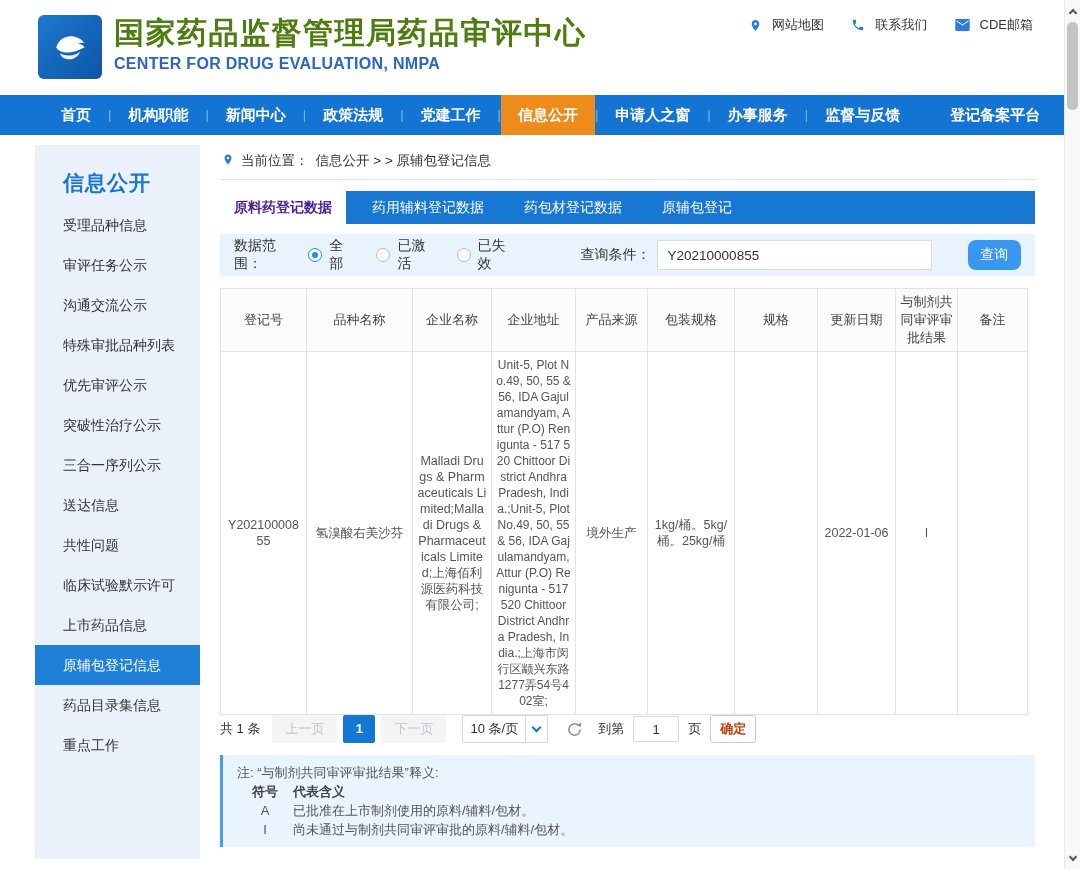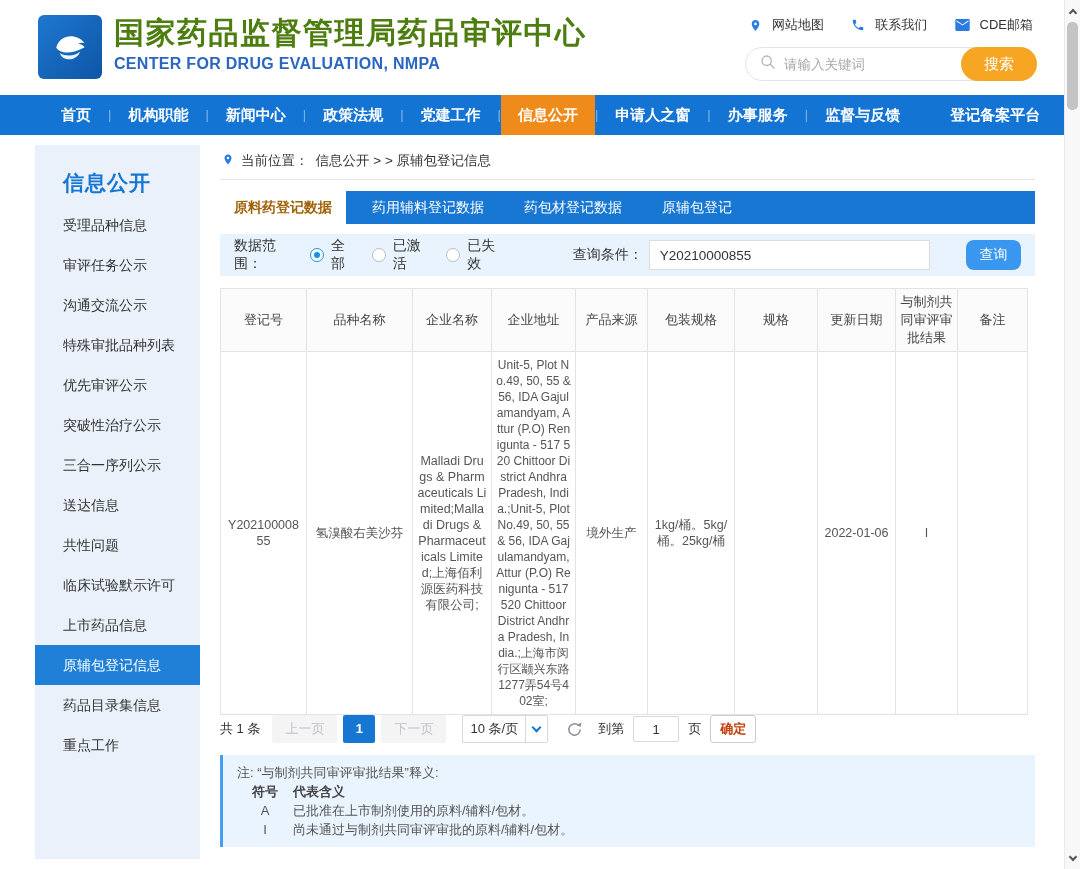--- a/index.html
+++ b/index.html
@@ -47,24 +47,24 @@
   .side-title { padding:24px 0 8px 28px; font-size:21px; font-weight:bold; color:#1676d2; letter-spacing:1px; }
   .side-item { height:40px; line-height:40px; padding-left:28px; font-size:14px; color:#333; cursor:pointer; white-space:nowrap; }
   .side-item.active { background:#2080d8; color:#fff; }
 
   .main { margin-left:20px; width:815px; flex:none; }
   .breadcrumb { display:flex; align-items:center; gap:7px; padding:7px 0 9px 2px; font-size:13.5px; color:#333; }
   .bc-divider { border-bottom:1px solid #e6e6e6; }
 
   .tabs { margin-top:11px; display:flex; background:#1877d2; height:33px; }
   .tab { line-height:33px; padding:0 14px; margin-right:12px; color:#fff; font-size:14px; cursor:pointer; white-space:nowrap; }
-  .tab.active { background:#fff; color:#a16207; font-weight:bold; }
+  .tab.active { background:#fff; color:#4c1d95; font-weight:bold; }
 
   .filterbar { margin-top:10px; height:42px; background:#e9f3fd; display:flex; align-items:center; padding:0 14px; font-size:14px; color:#333; }
-  .radio-group { display:flex; gap:18px; margin-left:12px; }
+  .radio-group { display:flex; gap:26px; margin-left:12px; }
   .radio-opt { display:flex; align-items:center; gap:7px; cursor:pointer; }
   .radio-circle { width:14px; height:14px; border:1px solid #b9bec6; border-radius:50%; background:#fff; position:relative; flex:none; }
   .radio-circle.checked { border-color:#1890f0; }
   .radio-circle.checked::after { content:''; position:absolute; left:3px; top:3px; width:6px; height:6px; border-radius:50%; background:#1890f0; }
   .query-label { margin-left:70px; white-space:nowrap; }
   .query-input { margin-left:6px; width:306px; height:30px; border:1px solid #dcdcdc; background:#fff; padding:0 10px;
                  font-size:13.5px; color:#333; outline:none; }
   .query-btn { margin-left:36px; width:60px; height:30px; background:#3a97f0; border:0; color:#fff; font-size:14px; border-radius:8px; cursor:pointer; }
 
   
@@ -145,32 +145,20 @@
           </span>
           <span class="qlink">
             <span>
               <svg width="15" height="12" viewBox="0 0 24 20">
                 <path fill="#2b7ce0" d="M2 0h20c1.1 0 2 .9 2 2v16c0 1.1-.9 2-2 2H2c-1.1 0-2-.9-2-2V2C0 .9.9 0 2 0zm10 11L22 4V2L12 9 2 2v2l10 7z"></path>
               </svg>
             </span>
             <span>CDE邮箱</span>
           </span>
         </div>
-      <div class="search-wrap">
-        <div class="search-box">
-          <span>
-            <svg width="16" height="16" viewBox="0 0 24 24">
-                <circle cx="10" cy="10" r="7" fill="none" stroke="#b5b5b5" stroke-width="2"></circle>
-                <line x1="15.5" y1="15.5" x2="21" y2="21" stroke="#b5b5b5" stroke-width="2" stroke-linecap="round"></line>
-              </svg>
-          </span>
-          <input placeholder="请输入关键词" style="">
-        </div>
-        <button class="search-btn">搜索</button>
-      </div>
     </div>
   </div>
 
   <div class="navbar">
       <span class="nav-item">首页</span>
       <span class="nav-sep">|</span>
       <span class="nav-item">机构职能</span>
       <span class="nav-sep">|</span>
       <span class="nav-item">新闻中心</span>
       <span class="nav-sep">|</span>

